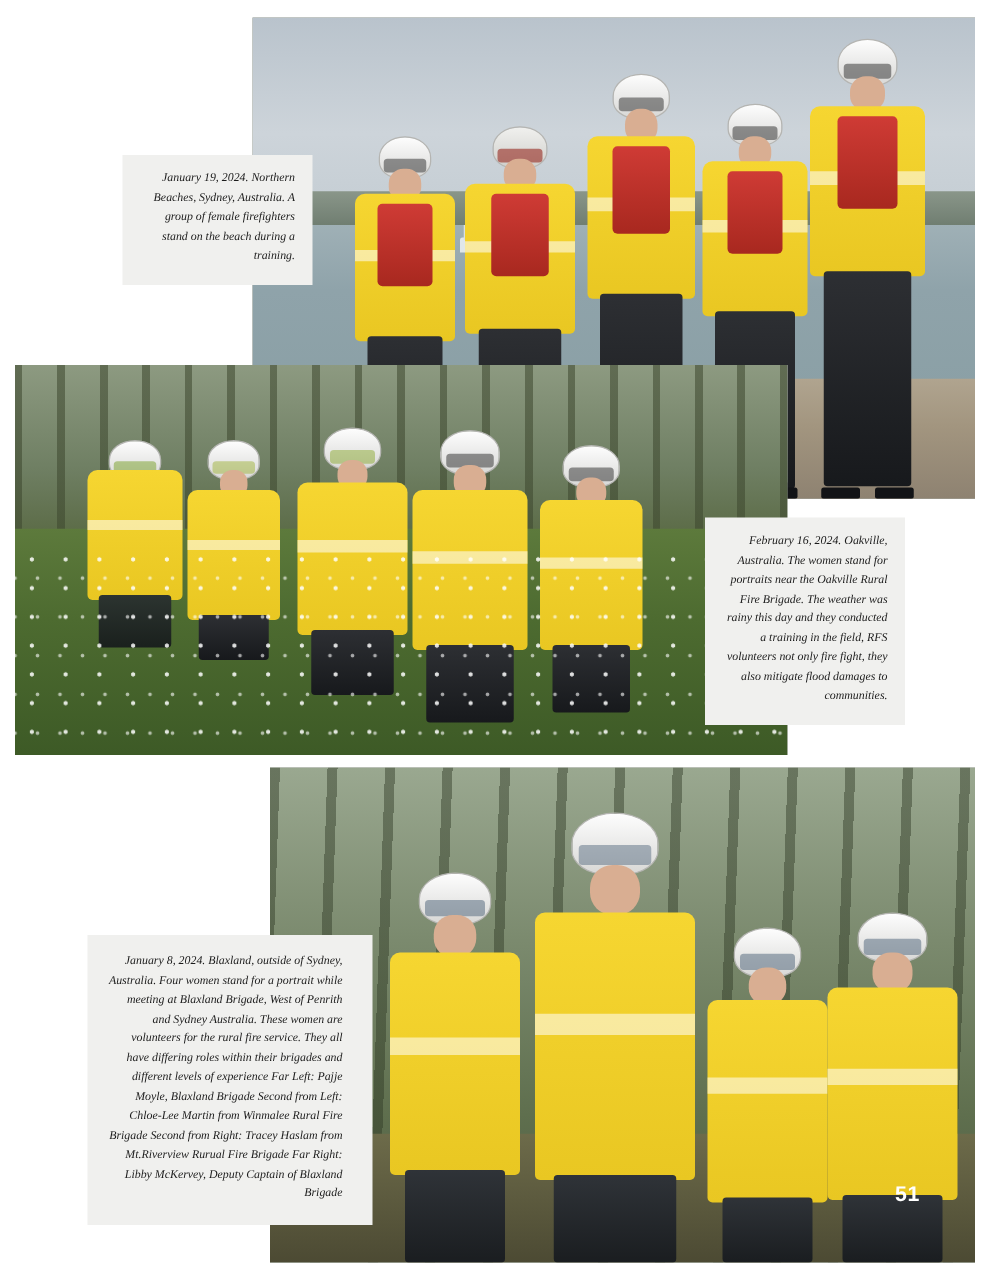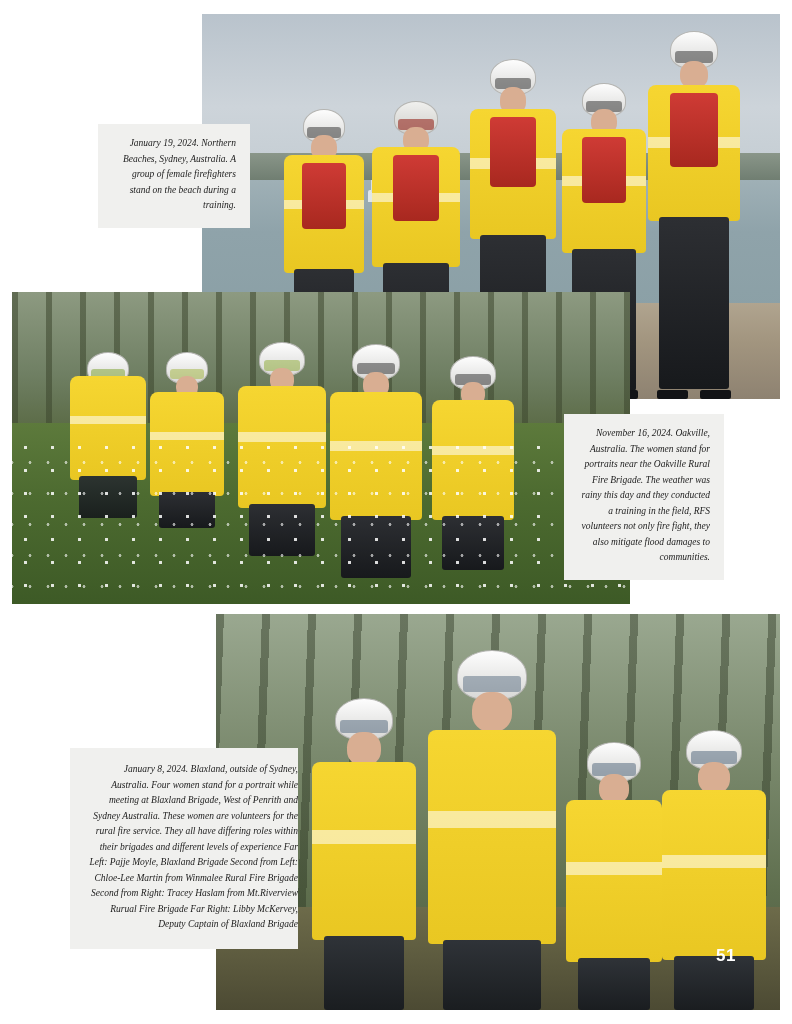--- a/index.html
+++ b/index.html
@@ -156,21 +156,21 @@
       linear-gradient(#9aa890 0%, #7b8a6e 35%, #5f6f4e 70%, #4a5740 100%);
   }
   .forest-floor {
     position: absolute; left: 0; right: 0; bottom: 0; height: 26%;
     background: linear-gradient(#6d6b4a, #4c4a33);
   }
 
   
   #caption-beach { left: 98px; top: 78px; width: 152px; padding: 12px 14px 14px 14px; margin-top: 46px; }
   #caption-oakville { left: 564px; top: 414px; width: 160px; padding: 12px 14px 14px 14px; }
-  #caption-blaxland { left: 70px; top: 748px; width: 228px; padding: 14px 0 16px 16px; }
+  #caption-blaxland { left: 70px; top: 748px; width: 228px; padding: 14px 24px 16px 16px; }
 </style>
 </head>
 <body>
 
 <div class="page">
 
   <div class="photo" id="photo-beach">
     <div class="beach-sky"></div>
     <div class="beach-far"></div>
     <div class="beach-water"></div>
@@ -288,21 +288,21 @@
           <div class="visor"></div>
         </div>
       <div class="face" style="top:26px; width:24px; height:24px;"></div>
       <div class="jacket" style="top:44px; height:120px;"></div>
       <div class="pants" style="top:160px; bottom:0;"></div>
     </div>
 
     <div class="flower-field"></div>
   </div>
 
-  <div class="caption" id="caption-oakville">November 16, 2024. Oakville, Australia. The women stand for portraits near the Oakville Rural Fire Brigade. The weather was rainy this day and they conducted a training in the field, RFS volunteers not only fire fight, they also mitigate flood damages to communities.</div>
+  <div class="caption" id="caption-oakville">February 16, 2024. Oakville, Australia. The women stand for portraits near the Oakville Rural Fire Brigade. The weather was rainy this day and they conducted a training in the field, RFS volunteers not only fire fight, they also mitigate flood damages to communities.</div>
 
   <div class="photo" id="photo-forest">
     <div class="forest-bg"></div>
     <div class="forest-floor"></div>
 
     <div class="ff" style="left:96px; width:104px; height:340px;">
       <div class="helmet" style="top:28px; width:58px; height:42px;">
           <div class="visor" style="background:rgba(90,110,130,.55);"></div>
         </div>
       <div class="face" style="top:62px; width:34px; height:34px;"></div>

